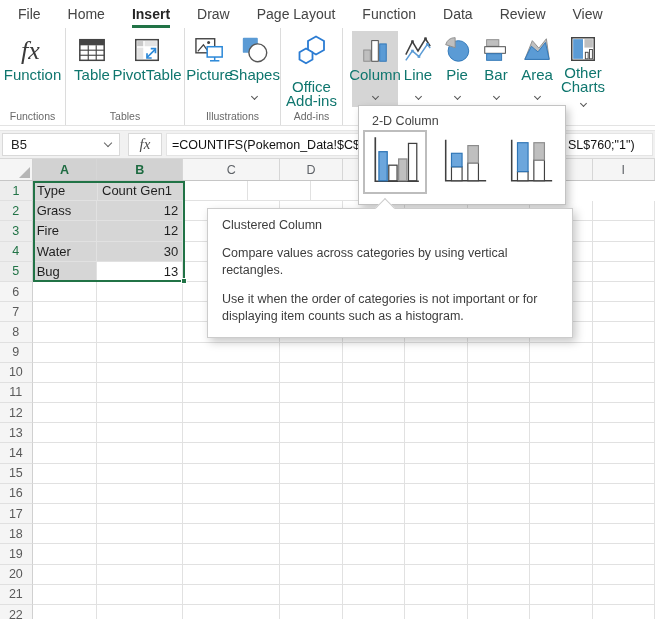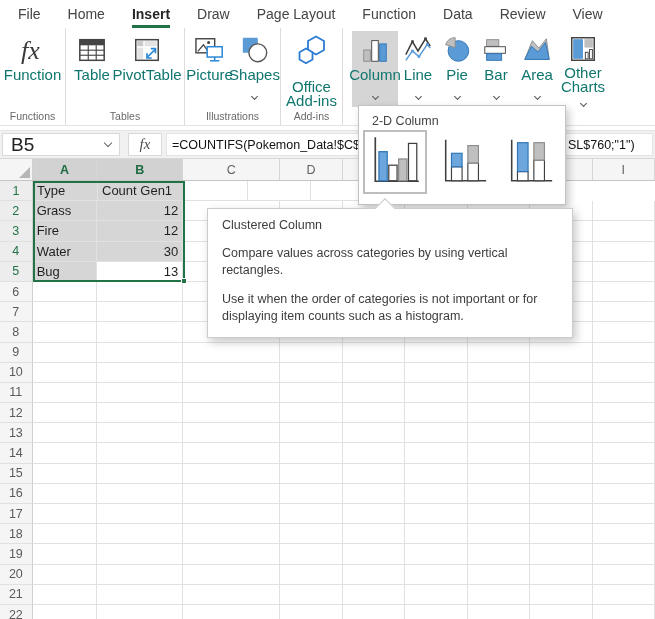--- a/index.html
+++ b/index.html
@@ -29,21 +29,21 @@
   .chev{display:inline-block;width:5px;height:5px;border-right:1.4px solid #555;border-bottom:1.4px solid #555;transform:rotate(45deg);}
   .chevrow{margin-top:3px;height:8px;}
   .g-functions{width:66px;} .g-tables{width:119px;} .g-illustrations{width:96px;} .g-addins{width:62px;}
   .g-charts{flex:1;} .g-charts .btnrow{justify-content:flex-start;padding-left:9px;}
   .w-func{width:64px;} .w-table{width:44px;} .w-pivot{width:66px;} .w-pic{width:44px;} .w-shapes{width:46px;}
   .w-addins{width:58px;gap:12px;} .w-col{width:46px;} .w-line{width:40px;} .w-pie{width:38px;} .w-bar{width:40px;}
   .w-area{width:42px;} .w-scatter{width:56px;} .w-other{width:50px;}
 
   
   .fbar{position:relative;margin-top:4px;height:29px;background:#F1F1F1;border-top:1px solid #E6E6E6;border-bottom:1px solid #D8D8D8;display:flex;align-items:stretch;}
-  .namebox{width:118px;margin:2px 0 2px 2px;background:#fff;border:1px solid #D9D9D9;display:flex;align-items:center;justify-content:space-between;padding:0 8px;font-size:19px;color:#222;}
+  .namebox{width:118px;margin:2px 0 2px 2px;background:#fff;border:1px solid #D9D9D9;display:flex;align-items:center;justify-content:space-between;padding:0 8px;font-size:13px;color:#222;}
   .nbchev{width:6px;height:6px;border-right:1.3px solid #666;border-bottom:1.3px solid #666;transform:rotate(45deg);margin-top:-3px;}
   .fxbox{width:34px;margin:2px 0 2px 8px;background:#fff;border:1px solid #D9D9D9;display:flex;align-items:center;justify-content:center;}
   .fxi{font-family:"Liberation Serif",serif;font-style:italic;font-size:15px;color:#4d4d4d;}
   .ftext{flex:1;margin:2px 2px 2px 4px;background:#fff;border:1px solid #E4E4E4;display:flex;align-items:center;padding-left:5px;font-size:12.5px;color:#111;white-space:nowrap;overflow:hidden;}
   .ftail{position:absolute;left:568px;top:0;height:100%;display:flex;align-items:center;font-size:12.5px;color:#111;background:transparent;}
 
   
   .sheet{position:relative;width:655px;height:463px;overflow:hidden;background:#fff;}
   .shead{display:flex;height:22px;background:#F5F5F5;border-bottom:1px solid #C6C6C6;}
   .corner{width:33px;position:relative;border-right:1px solid #D0D0D0;background:#F5F5F5;}

